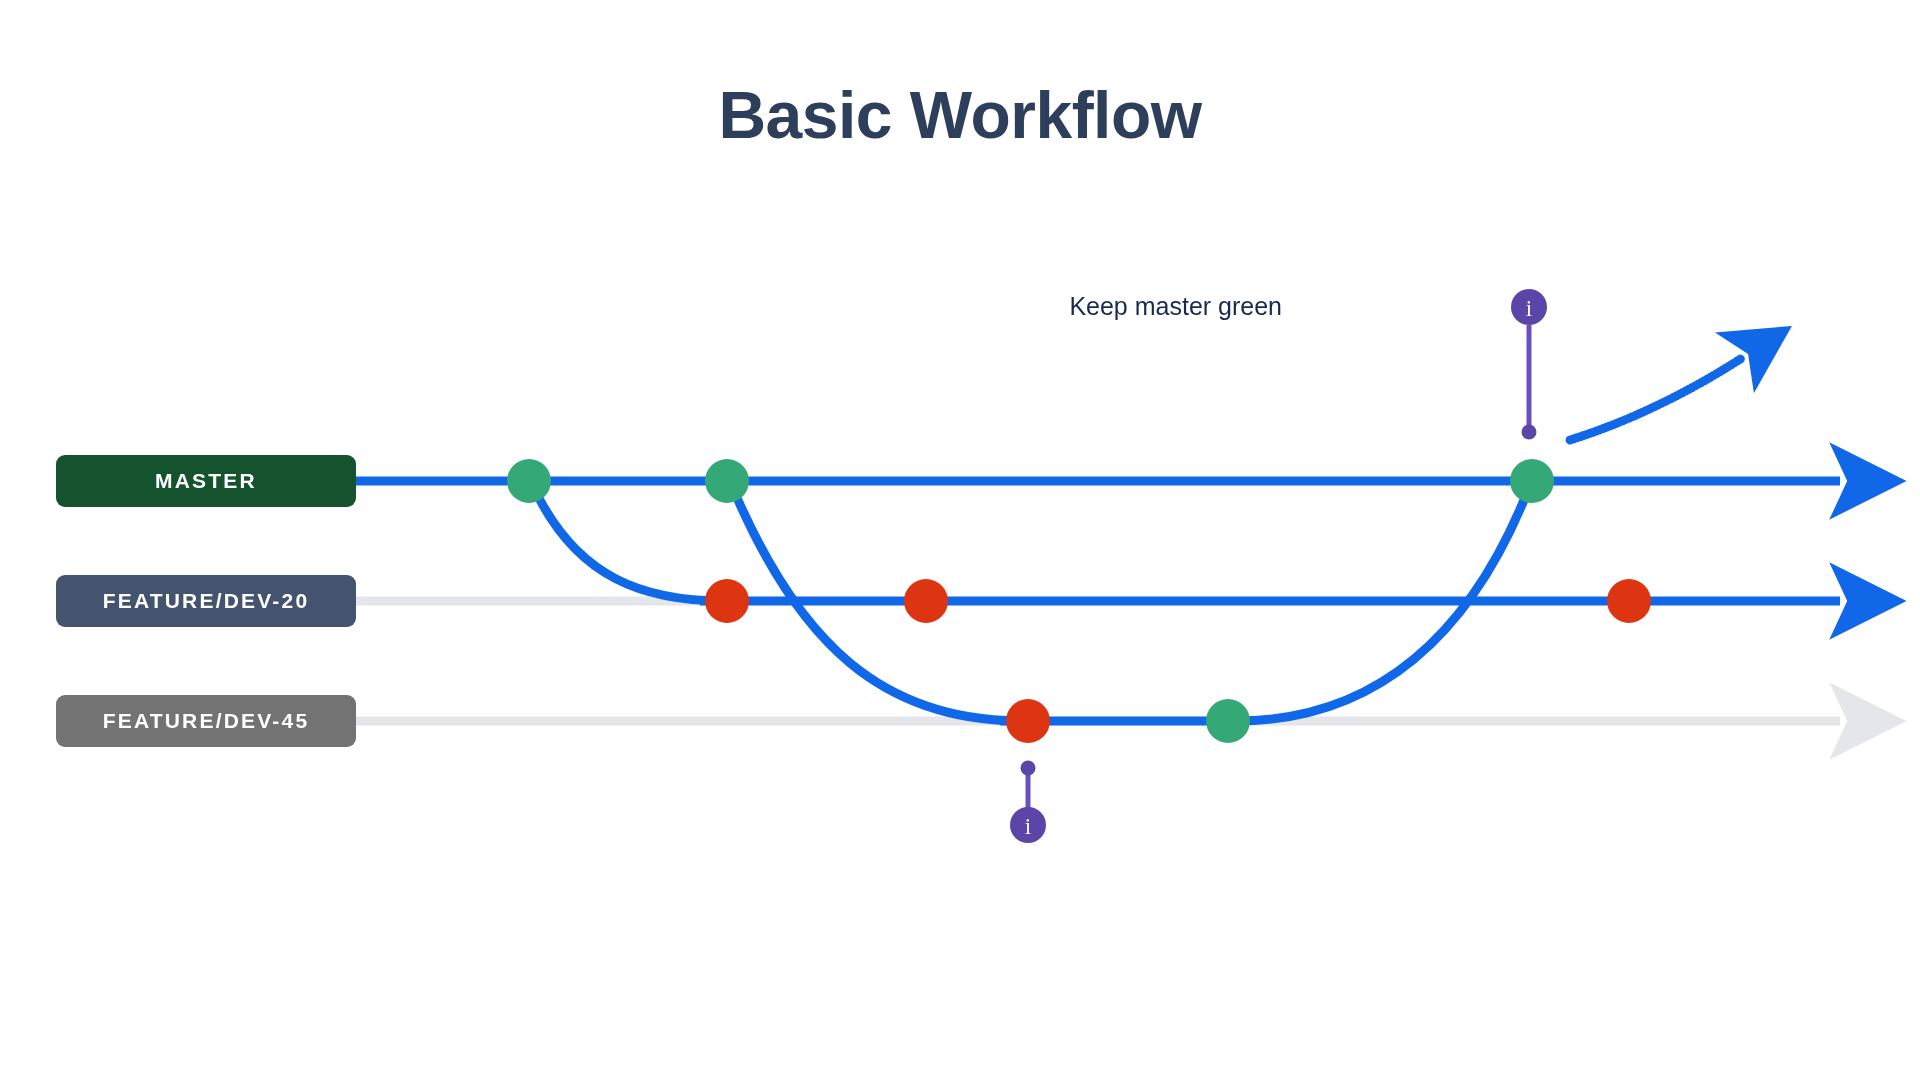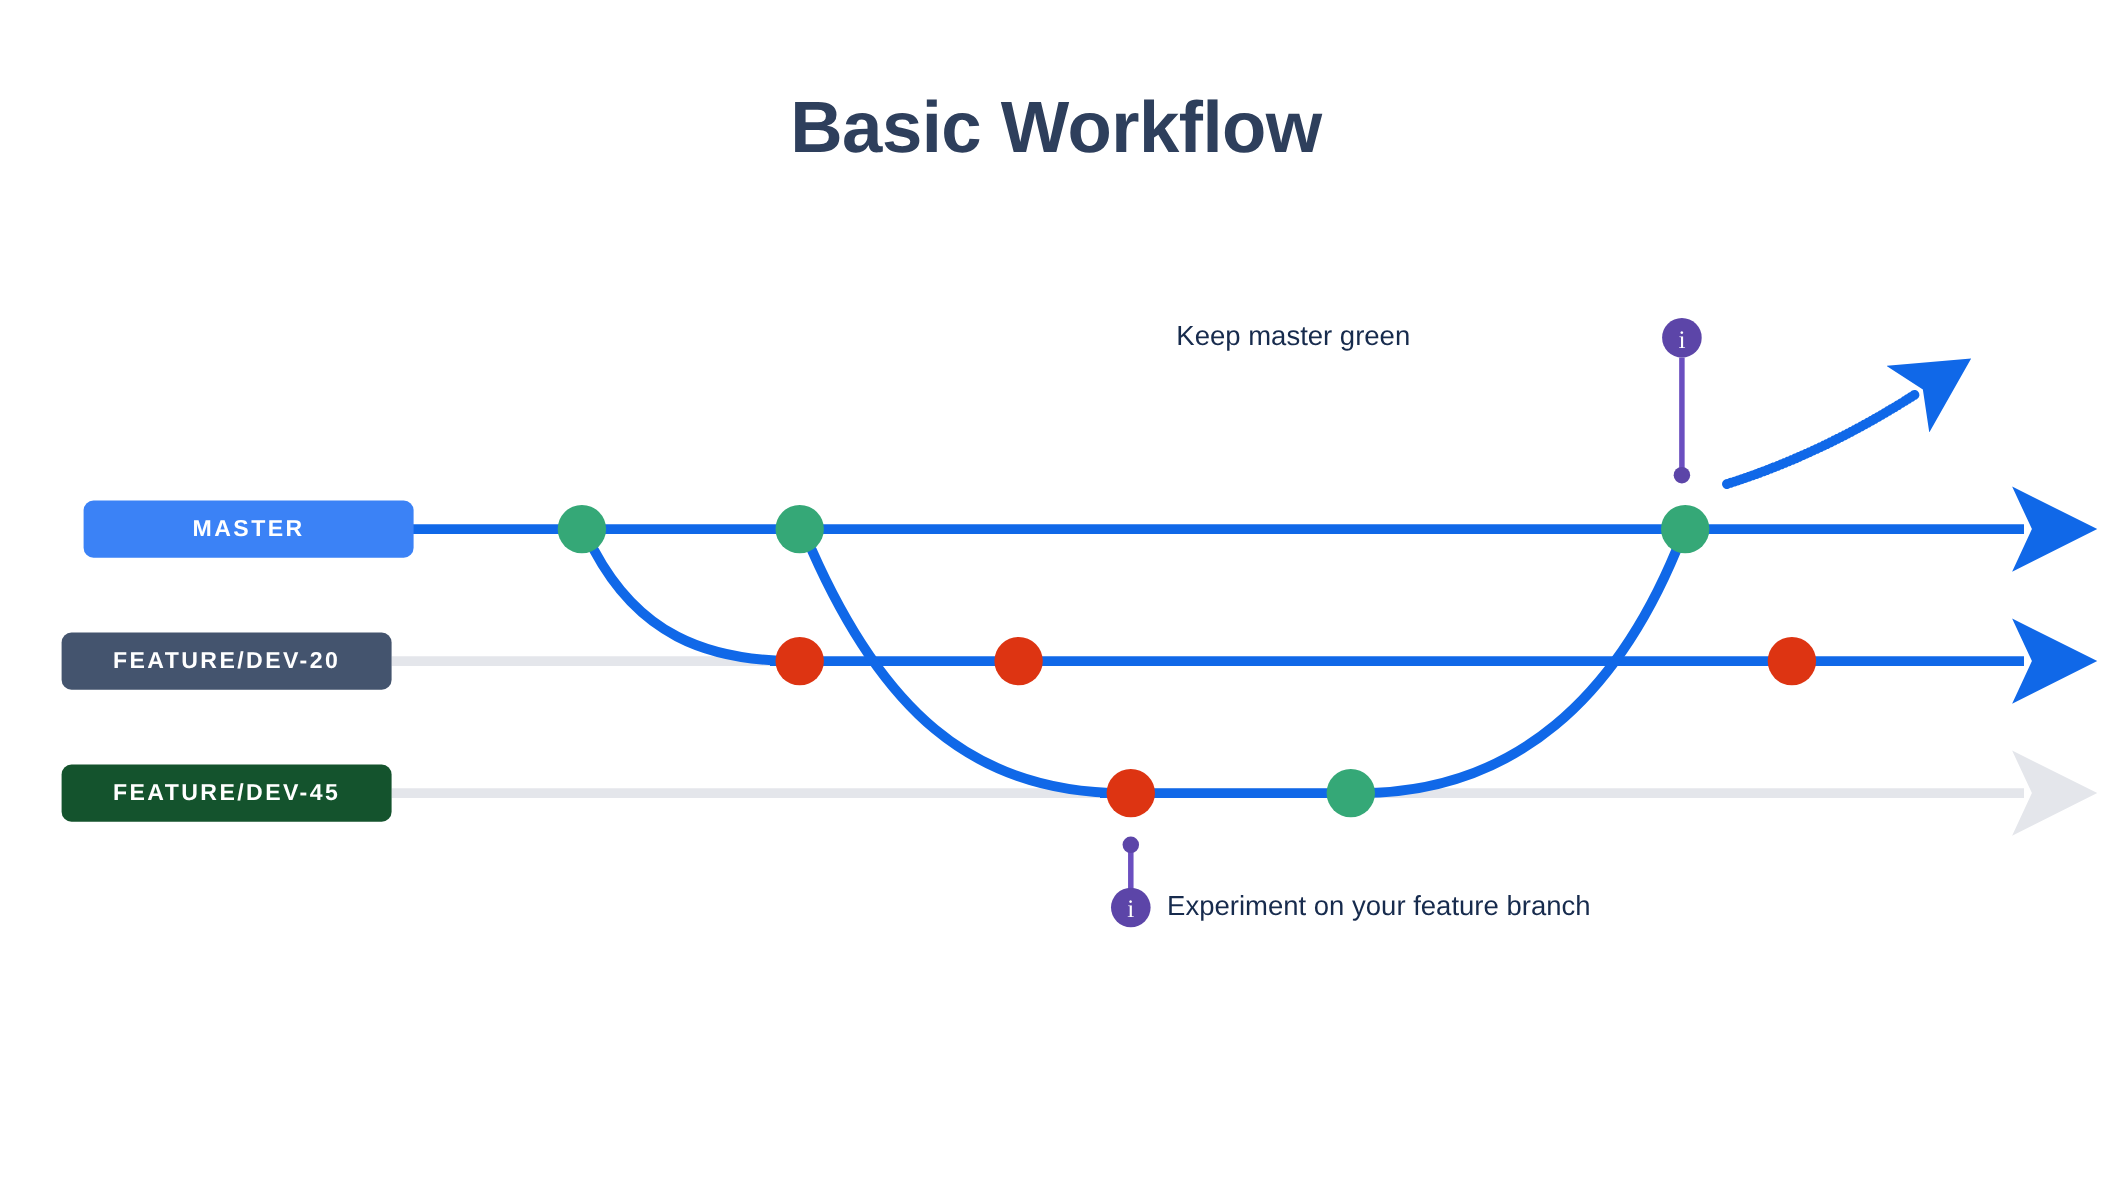--- a/index.html
+++ b/index.html
@@ -45,34 +45,33 @@
     letter-spacing: 2.2px;
     box-sizing: border-box;
     padding: 0 18px;
     white-space: nowrap;
     user-select: none;
   }
   #badge-master {
     left: 56px;
     top: 455px;
     width: 300px;
-    background: #3b82f6;
-    margin-left: 20px;
+    background: #14532d;
   }
   #badge-dev30 {
     left: 56px;
     top: 575px;
     width: 300px;
     background: #44546E;
   }
   #badge-dev45 {
     left: 56px;
     top: 695px;
     width: 300px;
-    background: #14532d;
+    background: #737373;
   }
   #graph-svg {
     position: absolute;
     left: 0;
     top: 0;
     width: 1920px;
     height: 1080px;
   }
   .callout-label {
     position: absolute;
@@ -167,15 +166,14 @@
   </svg>
 
   <div class="branch-badge" id="badge-master">MASTER</div>
 
   <div class="branch-badge" id="badge-dev30">FEATURE/DEV-20</div>
 
   <div class="branch-badge" id="badge-dev45">FEATURE/DEV-45</div>
 
   <div class="callout-label" id="callout-master-label" style="transform: translateX(-100%); margin-left: 20px;">Keep master green</div>
 
-  <div class="callout-label" id="callout-feature-label">Experiment on your feature branch</div>
 
 </div>
 
 </body></html>

